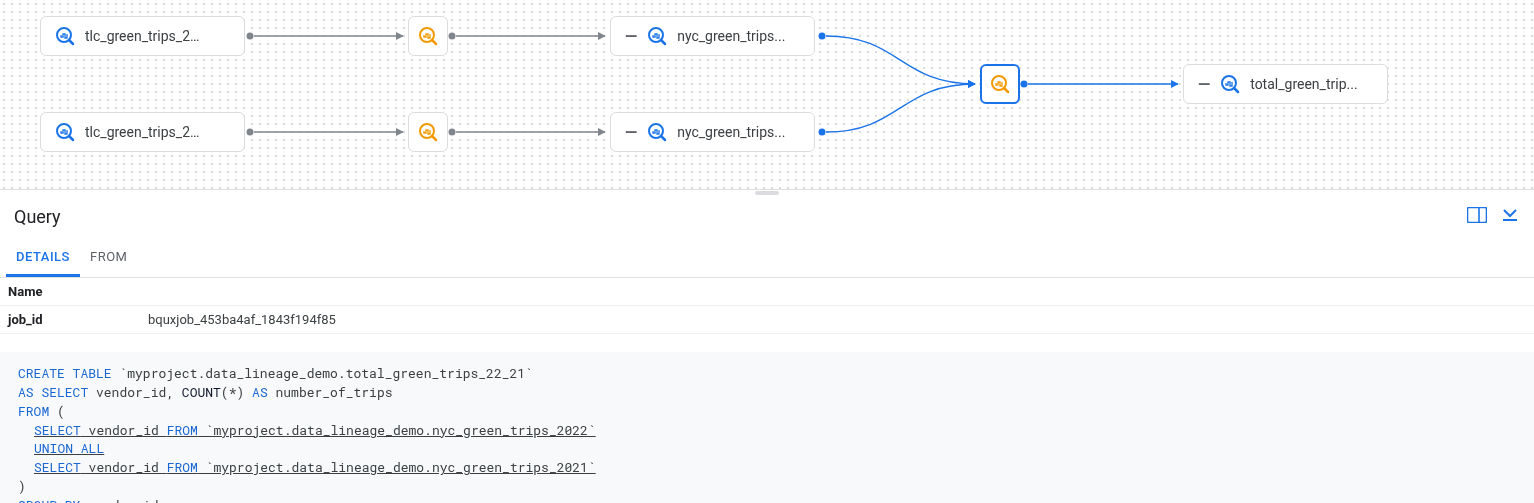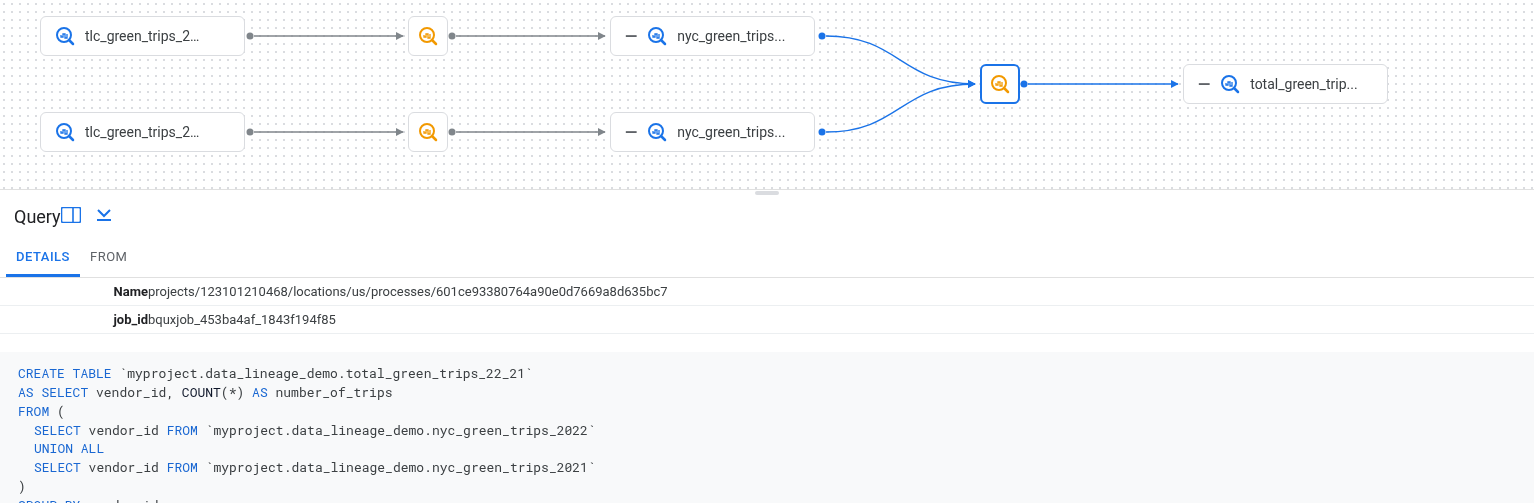--- a/index.html
+++ b/index.html
@@ -40,49 +40,49 @@
   width: 20px; height: 20px;
 }
 
 svg.edges { position: absolute; top:0; left:0; width:100%; height:100%; pointer-events:none; }
 
 .resize-handle { height: 6px; display:flex; align-items:center; justify-content:center; }
 .resize-handle::after { content:''; width:24px; height:4px; background:#dadce0; border-radius:2px; }
 
 
 .panel-header {
-  display:flex; align-items:center; 
+  display:flex; align-items:center; justify-content:space-between;
   padding: 10px 15px 4px 14px;
 }
 .panel-header h2 { font-size: 18px; font-weight: 400; }
 .panel-actions { display:flex; gap:14px; color:#1a73e8; }
 
 .tabs { display:flex; border-bottom:1px solid #e0e0e0; padding: 0 6px; margin-top:8px;}
 .tab { padding: 10px 10px; font-size: 13px; letter-spacing: .5px; color:#5f6368; cursor:pointer; }
 .tab.active { color:#1a73e8; border-bottom: 3px solid #1a73e8; font-weight:500;text-align:center; }
 
-.kv-row { display:flex; border-bottom:1px solid #eceff1; padding: 6px 8px; font-size:13px;text-align:right;}
+.kv-row { display:flex; border-bottom:1px solid #eceff1; padding: 6px 8px; font-size:13px;}
 .kv-row .k { width: 140px; font-weight: 700; color:#202124; }
 .kv-row .v { color:#3c4043; }
 
 .sql {
   margin-top: 18px;
   background: #f8f9fa;
   padding: 12px 18px 14px 18px;
   font-family: 'Roboto Mono', Menlo, Consolas, monospace;
   font-size: 13px;
   line-height: 1.45;
   white-space: pre;
   color:#3c4043;
 }
 .sql .kw-b { color:#1967d2; }
 .sql .kw-m { color:#0f172a; }
 .sql .lit { color:#3c4043; }
 .sql .ln { display:block; }
-.sql .ln.ind1 { padding-left: 16px; }
+.sql .ln.ind1 { padding-left: 16px; text-decoration: underline; }
 </style>
 </head>
 <body>
 
 <svg width="0" height="0" style="position:absolute">
   <defs>
     <g id="bq-blue">
       <circle cx="9" cy="9" r="7" fill="none" stroke="#1a73e8" stroke-width="2"></circle>
       <path d="M6 9v2h2v-3h2v4h2V8" fill="none" stroke="#1a73e8" stroke-width="1.3"></path>
       <line x1="14" y1="14" x2="18" y2="18" stroke="#1a73e8" stroke-width="2.5" stroke-linecap="round"></line>
@@ -212,20 +212,19 @@
   </div>
 </div>
 
 <div class="tabs">
   <div class="tab active">DETAILS</div>
   <div class="tab">FROM</div>
 </div>
 
 <div class="kv-row">
   <div class="k">Name</div>
-  <div class="v">projects/123101210468/locations/us/processes/601ce93380764a90e0d7669a8d635bc7</div>
 </div>
 <div class="kv-row">
   <div class="k">job_id</div>
   <div class="v">bquxjob_453ba4af_1843f194f85</div>
 </div>
 
 <div class="sql"><span class="ln"><span class="kw-b">CREATE</span><span class="kw-b"> TABLE</span><span class="lit"> `myproject.data_lineage_demo.total_green_trips_22_21`</span></span><span class="ln"><span class="kw-b">AS</span><span class="kw-b"> SELECT</span><span class="lit"> vendor_id, </span><span class="kw-m">COUNT</span><span class="lit">(*) </span><span class="kw-b">AS</span><span class="lit"> number_of_trips</span></span><span class="ln"><span class="kw-b">FROM</span><span class="lit"> (</span></span><span class="ln ind1"><span class="kw-b">SELECT</span><span class="lit"> vendor_id </span><span class="kw-b">FROM</span><span class="lit"> `myproject.data_lineage_demo.nyc_green_trips_2022`</span></span><span class="ln ind1"><span class="kw-b">UNION ALL</span></span><span class="ln ind1"><span class="kw-b">SELECT</span><span class="lit"> vendor_id </span><span class="kw-b">FROM</span><span class="lit"> `myproject.data_lineage_demo.nyc_green_trips_2021`</span></span><span class="ln"><span class="lit">)</span></span><span class="ln"><span class="kw-b">GROUP</span><span class="kw-b"> BY</span><span class="lit"> vendor_id</span></span></div>
 
 </body></html>

